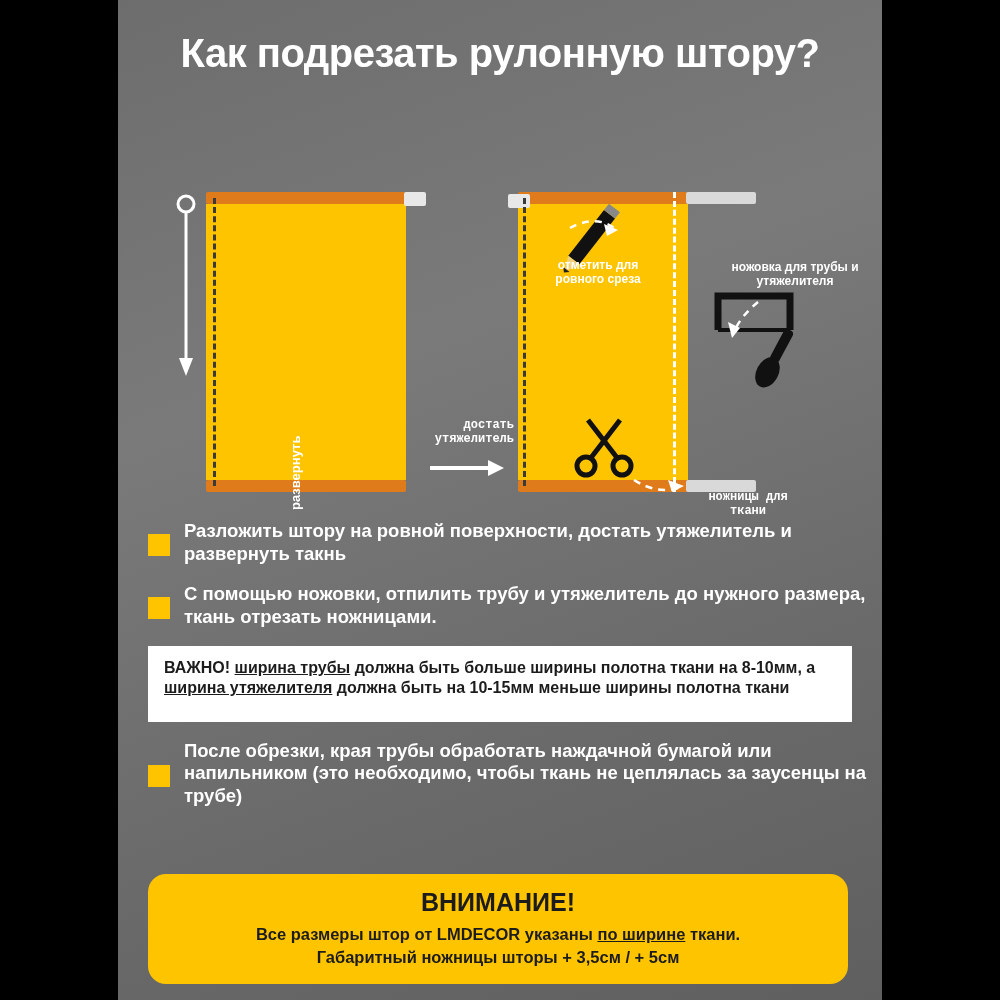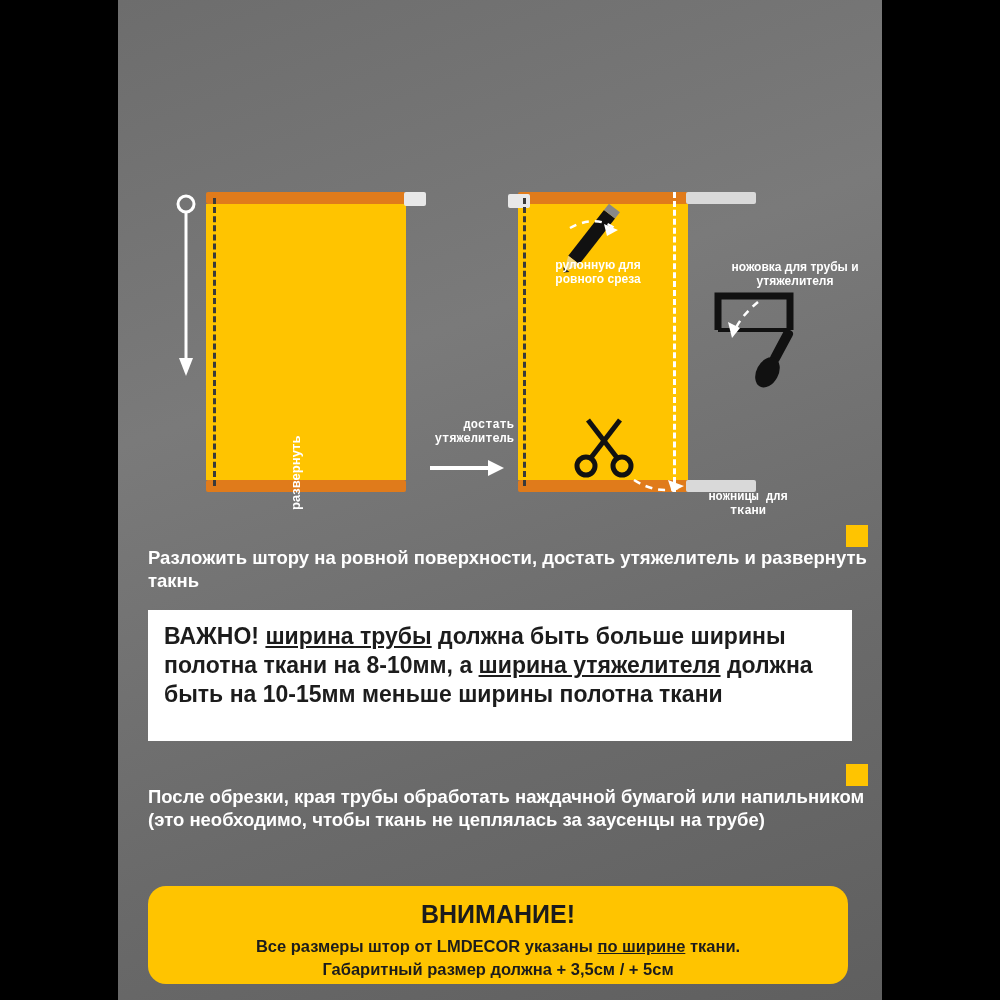--- a/index.html
+++ b/index.html
@@ -54,47 +54,48 @@
   }
   .lbl-left{
     position:absolute;left:170px;top:330px;color:#ffffff;font-weight:bold;font-size:13px;
     transform:rotate(-90deg);transform-origin:left top;white-space:nowrap;
   }
 
   svg.ov{position:absolute;left:0;top:0;width:764px;height:340px;overflow:visible;}
 
   
   .steps{position:absolute;left:0;top:520px;width:764px;}
-  .step{display:flex;align-items:flex-end;margin:0 0 18px 30px;flex-direction:column;}
+  .step{display:flex;align-items:center;margin:0 0 18px 30px;}
   .sq{width:22px;height:22px;background:#ffc400;flex:0 0 22px;margin-top:5px;margin-right:14px;}
   .stext{color:#ffffff;font-weight:bold;font-size:18.5px;line-height:1.22;}
 
   .important{
     margin:4px 0 18px 30px;width:704px;background:#ffffff;
-    padding:12px 16px 32px 16px;box-sizing:border-box;
-    color:#1c1c1c;font-weight:bold;font-size:23px;line-height:1.26;
+    padding:12px 16px 23px 16px;box-sizing:border-box;
+    color:#1c1c1c;font-weight:bold;font-size:16px;line-height:1.26;
   }
   .u{text-decoration:underline;}
 
   
   .attention{
     position:absolute;left:30px;bottom:16px;width:700px;background:#ffc400;
-    border-radius:18px;padding:14px 10px 4px 10px;box-sizing:border-box;text-align:center;
+    border-radius:18px;padding:14px 10px 16px 10px;box-sizing:border-box;text-align:center;
   }
   .att-title{color:#1c1c1c;font-weight:bold;font-size:25px;margin-bottom:6px;}
   .att-line{color:#1c1c1c;font-weight:bold;font-size:16.5px;line-height:1.35;}
 </style>
 </head>
 <body>
 
 <div class="side l"></div>
 <div class="side r"></div>
 
 <div id="poster">
 
+  <div class="title">Как подрезать рулонную штору?</div>
 
   <div class="diagram">
 
     <div class="blind" style="left:88px;top:12px;width:200px;height:300px;">
       <div class="tube"></div>
       <div class="cloth"></div>
       <div class="weight"></div>
     </div>
     <div class="cap" style="left:286px;top:12px;"></div>
     <div class="dashv dark" style="left:95px;top:18px;height:288px;"></div>
@@ -146,42 +147,46 @@
         <line x1="4" y1="31" x2="34" y2="-8" stroke="#111111" stroke-width="5"></line>
         <line x1="32" y1="31" x2="2" y2="-8" stroke="#111111" stroke-width="5"></line>
       </g>
       <path d="M516 300 C532 310 546 312 560 308" fill="none" stroke="#ffffff" stroke-width="2.5" stroke-dasharray="7 6"></path>
       <polygon points="566,306 550,300 554,312" fill="#ffffff"></polygon>
     </svg>
 
     <div class="lbl-left">развернуть</div>
 
     <div class="arrow-label" style="left:296px;top:238px;width:100px;text-align:right;font-family:Liberation Mono, monospace;">достать утяжелитель</div>
-    <div class="arrow-label" style="left:420px;top:78px;width:120px;">рулонную для ровного среза</div>
+    <div class="arrow-label" style="left:420px;top:78px;width:120px;">отметить для ровного среза</div>
     <div class="arrow-label" style="left:612px;top:80px;width:130px;">ножовка для трубы и утяжелителя</div>
     <div class="arrow-label" style="left:570px;top:310px;width:120px;font-family:Liberation Mono, monospace;">ножницы для ткани</div>
   </div>
 
   <div class="steps">
     <div class="step">
       <div class="sq"></div>
       <div class="stext">Разложить штору на ровной поверхности, достать утяжелитель и развернуть такнь</div>
+    </div>
+    <div class="step">
+      <div class="sq"></div>
+      <div class="stext">С помощью ножовки, отпилить трубу и утяжелитель до нужного размера, ткань отрезать ножницами.</div>
     </div>
 
     <div class="important">
       <span>ВАЖНО! </span><span class="u">ширина трубы</span><span> должна быть больше ширины полотна ткани на 8-10мм, а </span><span class="u">ширина утяжелителя</span><span> должна быть на 10-15мм меньше ширины полотна ткани</span>
     </div>
 
     <div class="step">
       <div class="sq"></div>
       <div class="stext">После обрезки, края трубы обработать наждачной бумагой или напильником (это необходимо, чтобы ткань не цеплялась за заусенцы на трубе)</div>
     </div>
   </div>
 
   <div class="attention">
     <div class="att-title">ВНИМАНИЕ!</div>
     <div class="att-line">
       <span>Все размеры штор от LMDECOR указаны </span><span class="u">по ширине</span><span> ткани.</span>
     </div>
-    <div class="att-line">Габаритный размер должна + 3,5см / + 5см</div>
+    <div class="att-line">Габаритный ножницы шторы + 3,5см / + 5см</div>
   </div>
 
 </div>
 
 </body></html>

